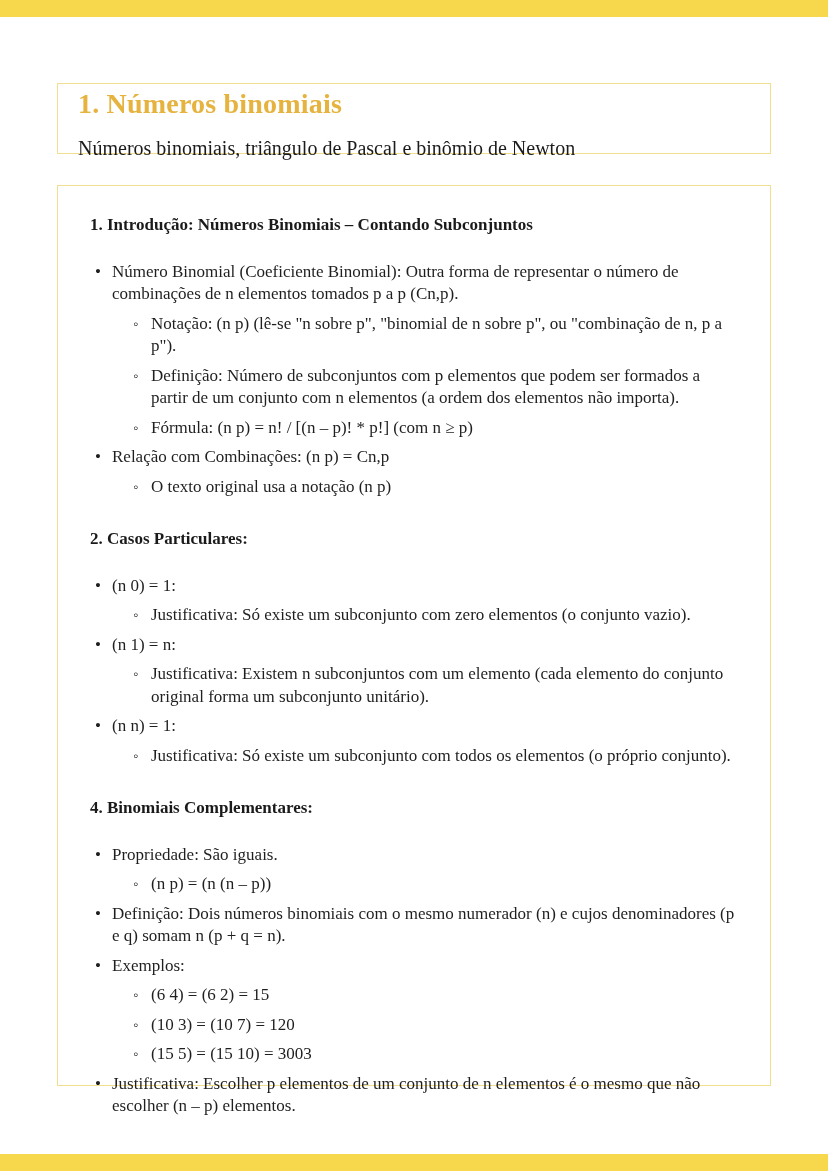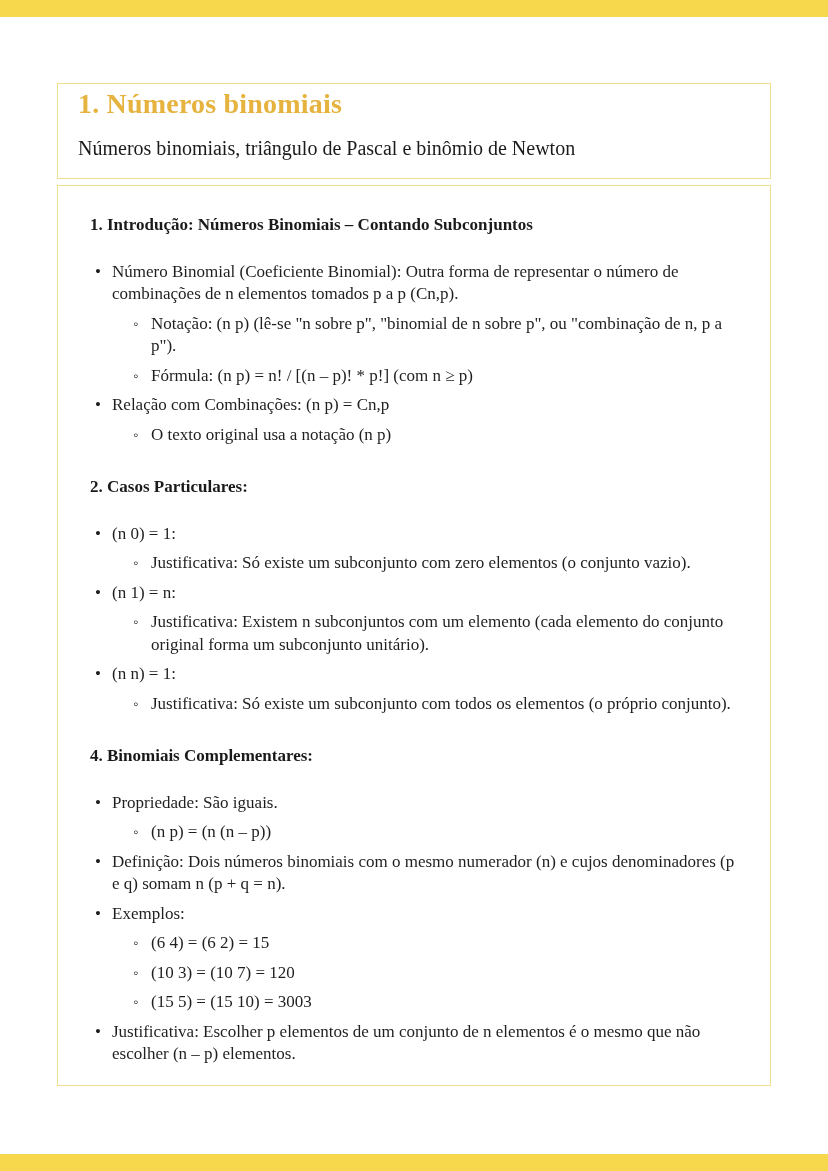--- a/index.html
+++ b/index.html
@@ -29,21 +29,21 @@
     height:17px;
     background:var(--bar-yellow);
   }
   .bar.top{top:0;}
   .bar.bottom{top:1154px;}
   .header-box{
     position:absolute;
     left:57px;
     top:83px;
     width:714px;
-    height:96px;
+    height:71px;
     border:1.5px solid var(--border-yellow);
     background:#fff;
     padding:5px 20px 17px 20px;
   }
   .page-title{
     font-size:28px;
     font-weight:bold;
     color:var(--title-gold);
     line-height:1.1;
     letter-spacing:0.2px;
@@ -109,20 +109,21 @@
 
   <div class="content-box">
 
     <div class="sec">
       <h2 class="sec-heading">1. Introdução: Números Binomiais – Contando Subconjuntos</h2>
       <ul class="l1">
         <li>
           <span class="li-text">Número Binomial (Coeficiente Binomial): Outra forma de representar o número de combinações de n elementos tomados p a p (Cn,p).</span>
           <ul class="l2">
             <li><span class="li-text">Notação: (n p) (lê-se "n sobre p", "binomial de n sobre p", ou "combinação de n, p a p").</span></li>
+            <li><span class="li-text">Definição: Número de subconjuntos com p elementos que podem ser formados a partir de um conjunto com n elementos (a ordem dos elementos não importa).</span></li>
             <li><span class="li-text">Fórmula: (n p) = n! / [(n – p)! * p!] (com n ≥ p)</span></li>
           </ul>
         </li>
         <li>
           <span class="li-text">Relação com Combinações: (n p) = Cn,p</span>
           <ul class="l2">
             <li><span class="li-text">O texto original usa a notação (n p)</span></li>
           </ul>
         </li>
       </ul>

